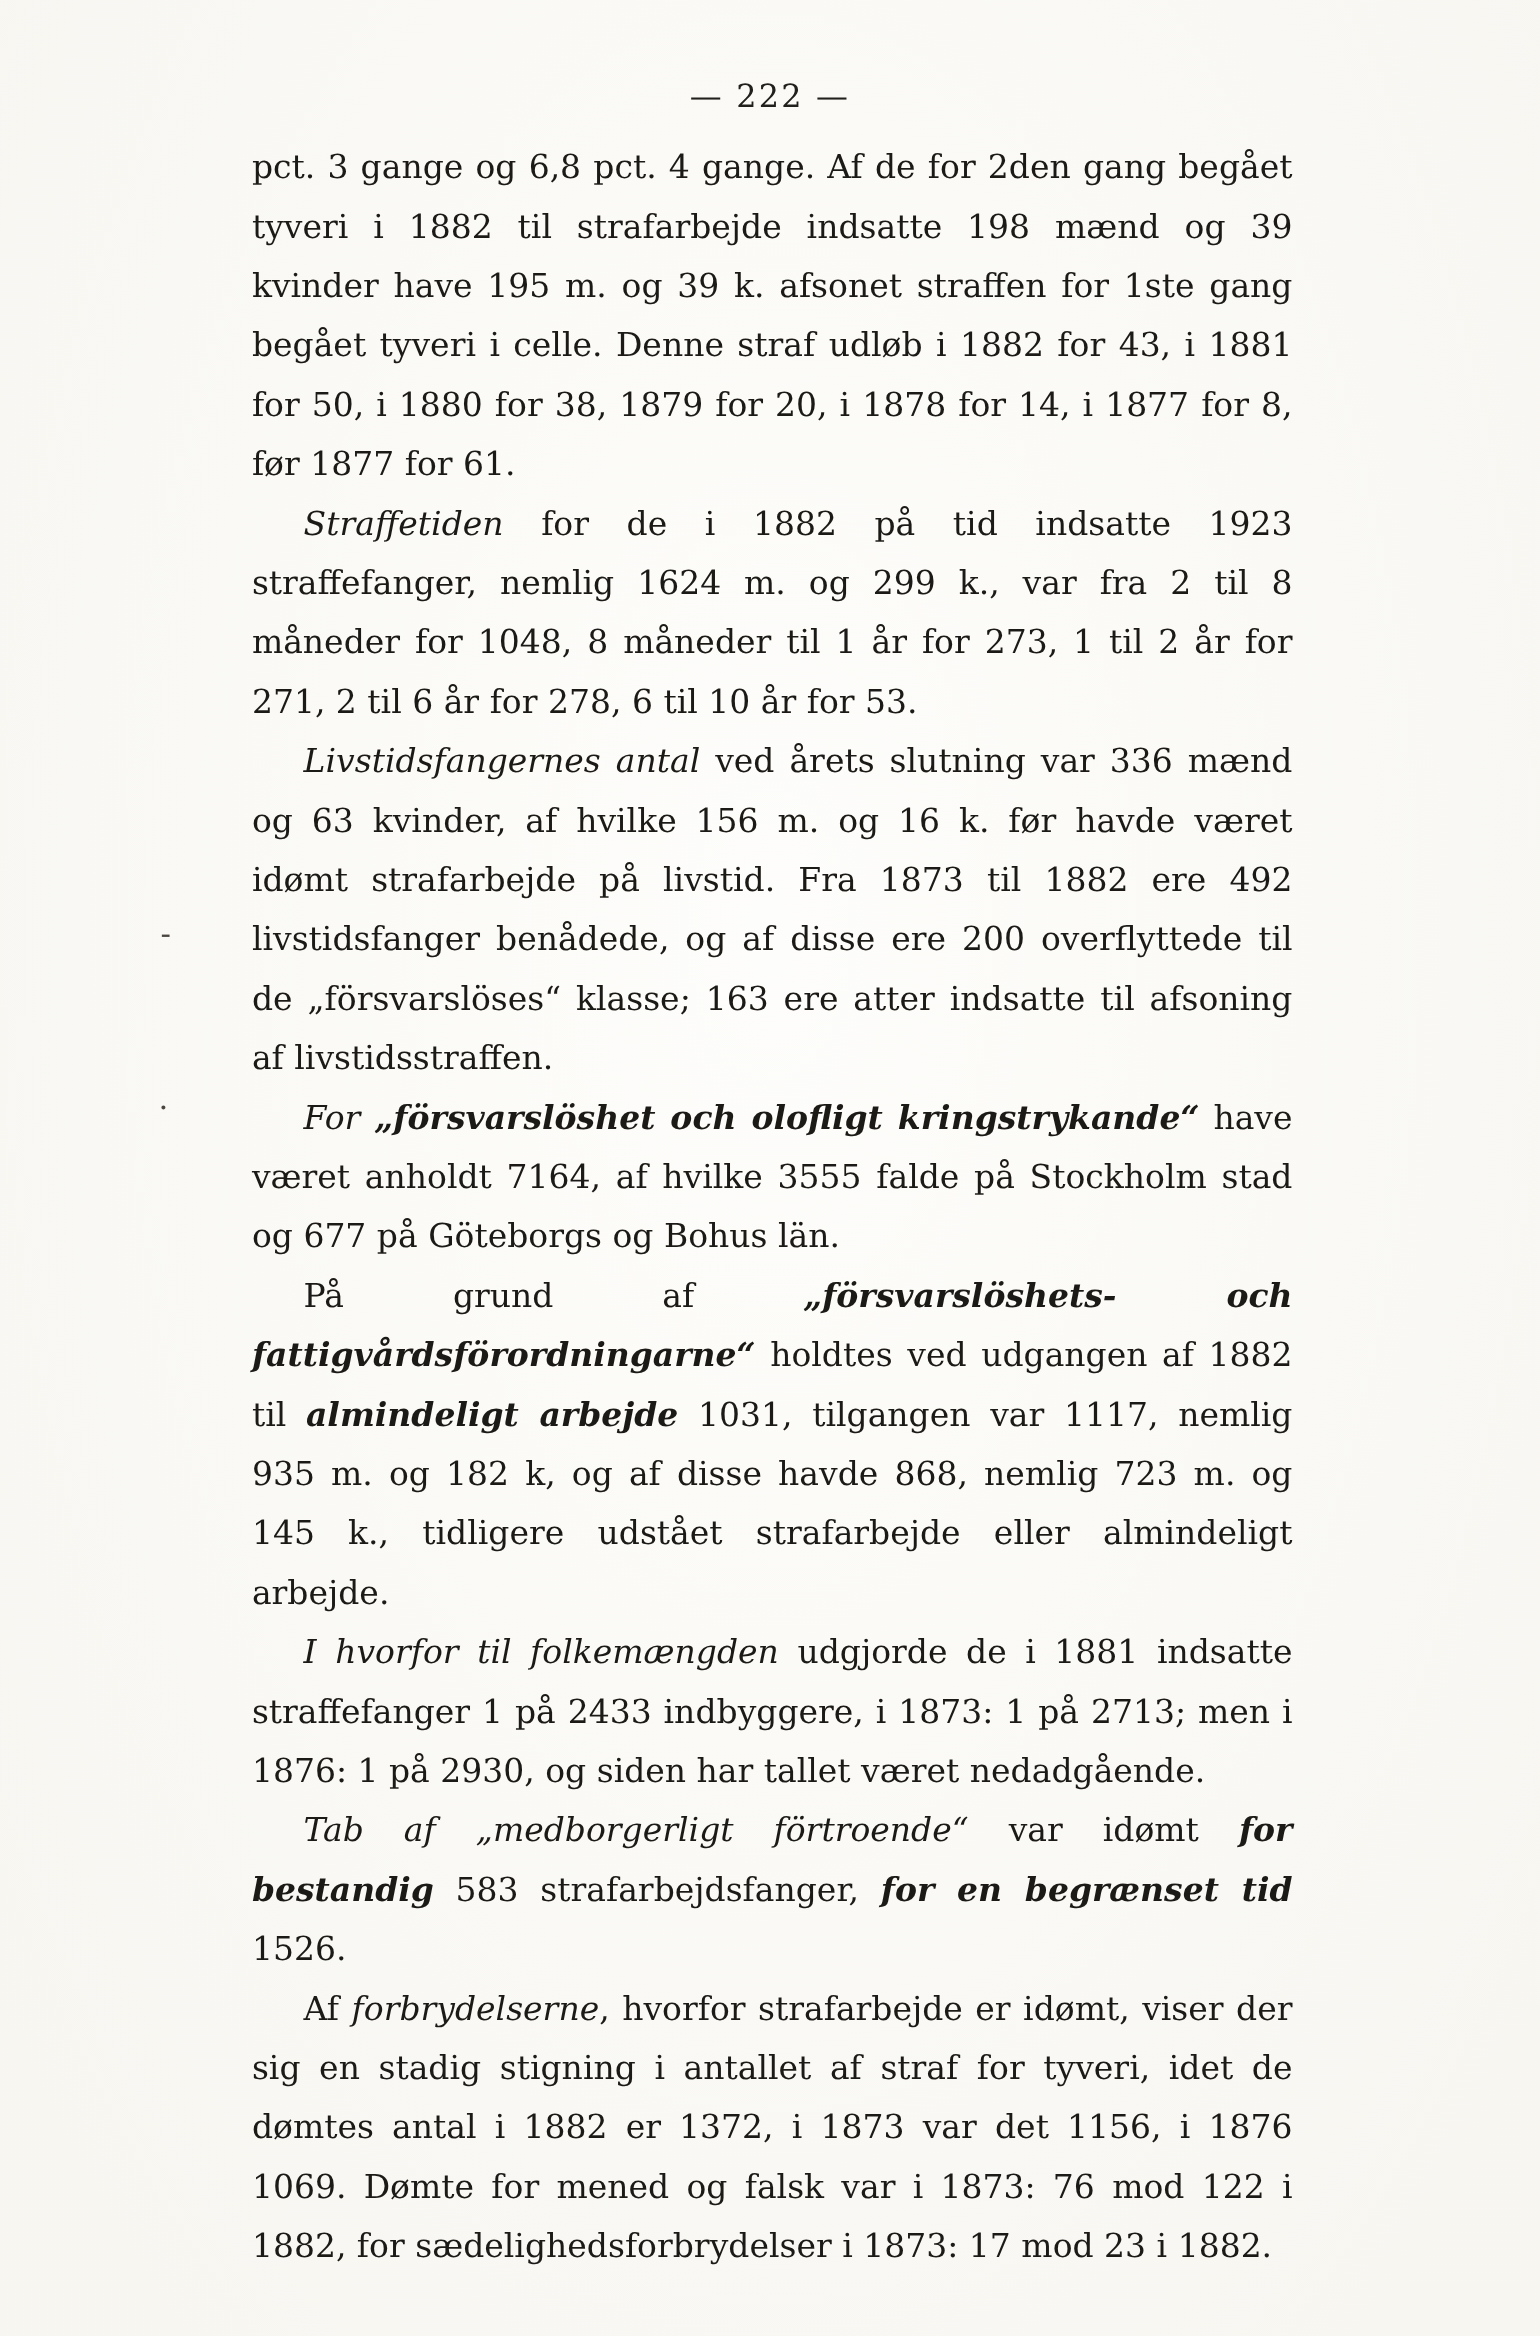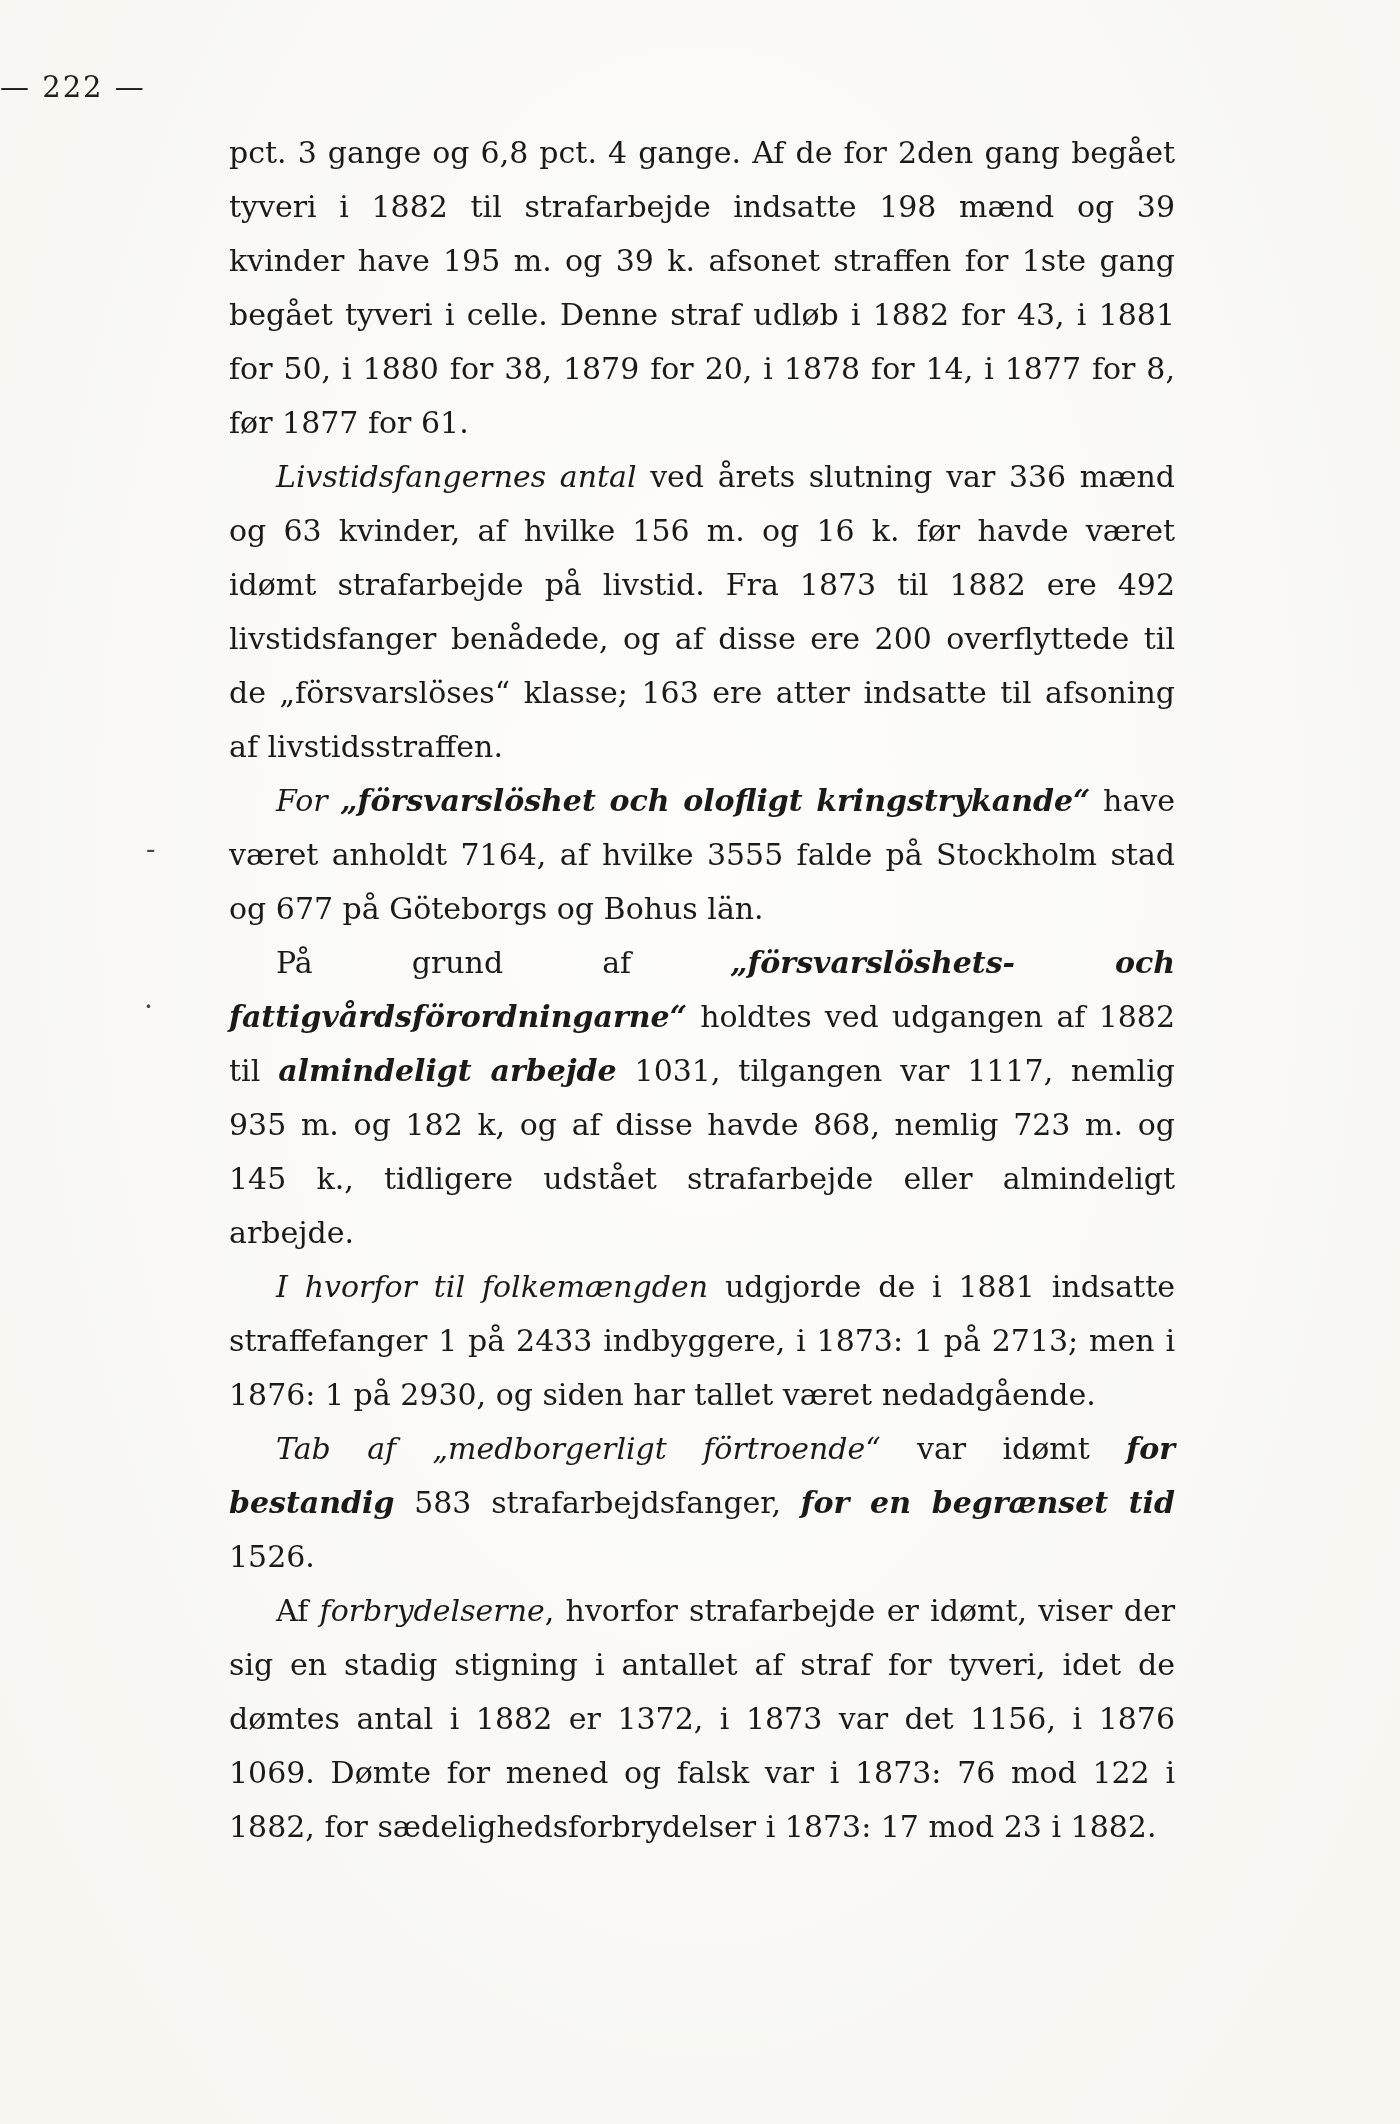--- a/index.html
+++ b/index.html
@@ -18,21 +18,21 @@
     inset: 0;
     background:
       radial-gradient(ellipse at 50% 40%, rgba(255,255,255,0.6), rgba(0,0,0,0.015) 90%),
       #fbfaf5;
   }
   .page-number {
     position: absolute;
     top: 70px;
     left: 0;
     width: 100%;
-    text-align: left;
+    text-align: center;
     font-size: 29px;
     letter-spacing: 2px;
     color: #22201c;
   }
   .text-body {
     position: absolute;
     top: 126px;
     left: 229px;
     width: 946px;
     font-size: 30px;
@@ -58,20 +58,21 @@
 <div class="page">
 
   <div class="page-number">— 222 —</div>
 
   <div class="margin-mark dash">-</div>
 
   <div class="margin-mark dot">.</div>
 
   <div class="text-body" id="text-body">
       <p class="para"><span>pct. 3 gange og 6,8 pct. 4 gange. Af de for 2den gang begået tyveri i 1882 til strafarbejde indsatte 198 mænd og 39 kvinder have 195 m. og 39 k. afsonet straffen for 1ste gang begået tyveri i celle. Denne straf udløb i 1882 for 43, i 1881 for 50, i 1880 for 38, 1879 for 20, i 1878 for 14, i 1877 for 8, før 1877 for 61.</span></p>
+      <p class="para indent"><span class="seg-i">Straffetiden</span><span> for de i 1882 på tid indsatte 1923 straffefanger, nemlig 1624 m. og 299 k., var fra 2 til 8 måneder for 1048, 8 måneder til 1 år for 273, 1 til 2 år for 271, 2 til 6 år for 278, 6 til 10 år for 53.</span></p>
       <p class="para indent"><span class="seg-i">Livstidsfangernes antal</span><span> ved årets slutning var 336 mænd og 63 kvinder, af hvilke 156 m. og 16 k. før havde været idømt strafarbejde på livstid. Fra 1873 til 1882 ere 492 livstidsfanger benådede, og af disse ere 200 overflyttede til de „försvarslöses“ klasse; 163 ere atter indsatte til afsoning af livstidsstraffen.</span></p>
       <p class="para indent"><span class="seg-i">For </span><span class="seg-bi">„försvarslöshet och olofligt kringstrykande“</span><span> have været anholdt 7164, af hvilke 3555 falde på Stockholm stad og 677 på Göteborgs og Bohus län.</span></p>
       <p class="para indent"><span>På grund af </span><span class="seg-bi">„försvarslöshets- och fattigvårdsförordningarne“</span><span> holdtes ved udgangen af 1882 til </span><span class="seg-bi">almindeligt arbejde</span><span> 1031, tilgangen var 1117, nemlig 935 m. og 182 k, og af disse havde 868, nemlig 723 m. og 145 k., tidligere udstået strafarbejde eller almindeligt arbejde.</span></p>
       <p class="para indent"><span class="seg-i">I hvorfor til folkemængden</span><span> udgjorde de i 1881 indsatte straffefanger 1 på 2433 indbyggere, i 1873: 1 på 2713; men i 1876: 1 på 2930, og siden har tallet været nedadgående.</span></p>
       <p class="para indent"><span class="seg-i">Tab af „medborgerligt förtroende“</span><span> var idømt </span><span class="seg-bi">for bestandig</span><span> 583 strafarbejdsfanger, </span><span class="seg-bi">for en begrænset tid</span><span> 1526.</span></p>
       <p class="para indent"><span>Af </span><span class="seg-i">forbrydelserne</span><span>, hvorfor strafarbejde er idømt, viser der sig en stadig stigning i antallet af straf for tyveri, idet de dømtes antal i 1882 er 1372, i 1873 var det 1156, i 1876 1069. Dømte for mened og falsk var i 1873: 76 mod 122 i 1882, for sædelighedsforbrydelser i 1873: 17 mod 23 i 1882.</span></p>
     </div>
 
 </div>
 

